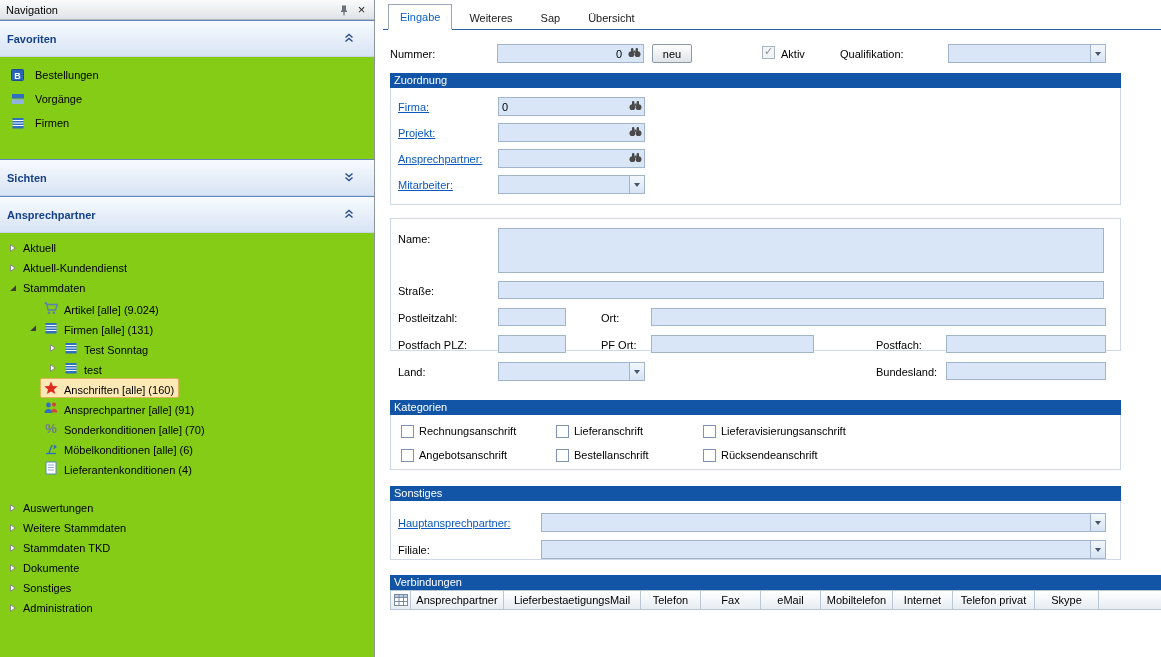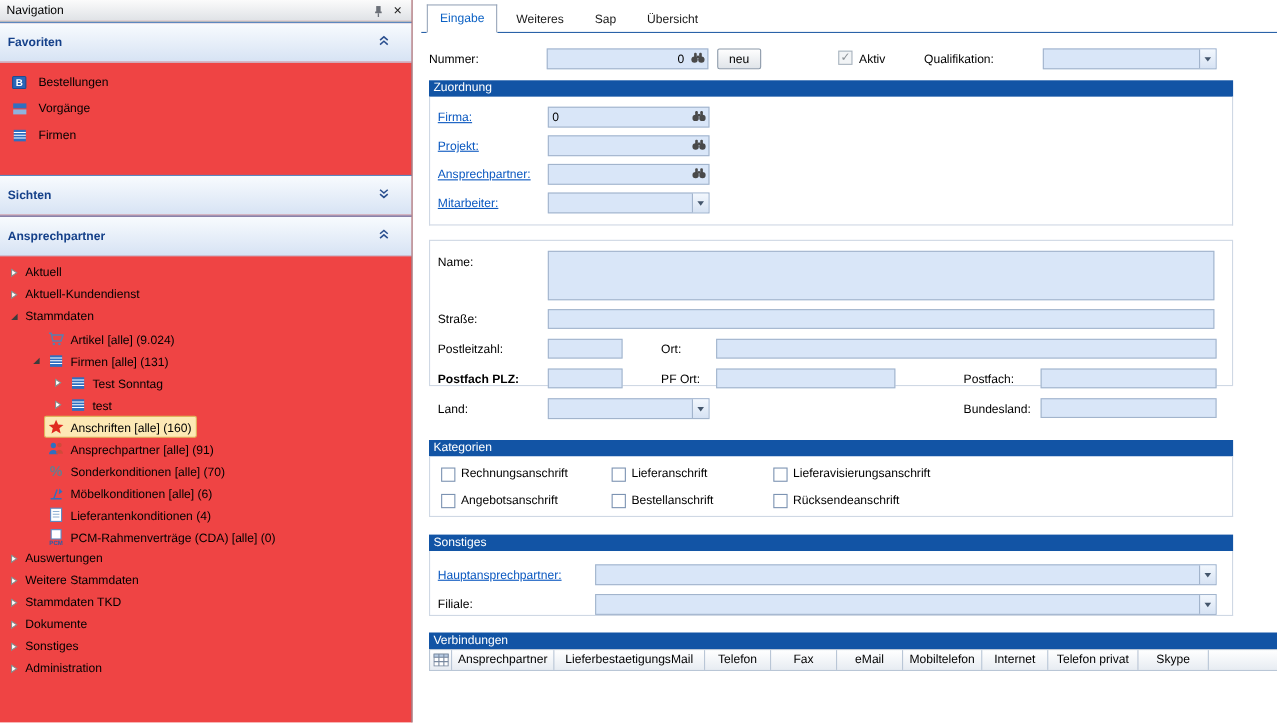--- a/index.html
+++ b/index.html
@@ -5,21 +5,21 @@
   * { box-sizing: border-box; }
   html,body { margin:0; padding:0; }
   body {
     font-family:"Liberation Sans", sans-serif;
     font-size:11px; color:#000; background:#fff;
   }
   .app { position:relative; width:1161px; height:657px; background:#fff; overflow:hidden; }
 
   
   .nav-panel { position:absolute; left:0; top:0; width:375px; height:657px;
-               border-right:1px solid #8d949e; background:#ef4444; }
+               border-right:1px solid #8d949e; background:#84cc16; }
   .nav-titlebar { height:20px; background:linear-gradient(#fbfbfb,#dfe2e6);
                   border-bottom:1px solid #b5b8bc; display:flex; align-items:center;
                   padding:0 5px 0 6px; }
   .nav-titlebar .t { flex:1; }
   .titlebar-btn { width:15px; height:15px; display:flex; align-items:center; justify-content:center;
                   margin-left:3px; color:#333; }
   .close-glyph { font-size:13px; line-height:1; color:#222; }
 
   .section-header { height:37px; display:flex; align-items:center; padding:0 20px 0 7px;
                     background:linear-gradient(#f8fbfe,#d7e3f4);
@@ -344,29 +344,20 @@
                 <line x1="5" y1="7.5" x2="11" y2="7.5" stroke="#8fb0d4"></line>
                 <line x1="5" y1="10" x2="11" y2="10" stroke="#8fb0d4"></line>
               </svg>
             </span>
             <span>Lieferantenkonditionen (4)</span>
           </span>
         </div>
         <div class="tree-row">
           <span class="indent" style="width: 26px;"></span>
           <span class="expander"></span>
-          <span class="tree-label-wrap">
-            <span class="icon">
-              <svg width="16" height="16">
-                <rect x="3.5" y="1.5" width="9" height="8.5" fill="#fff" stroke="#5b87c2"></rect>
-                <text x="8" y="15" font-size="5.5" font-family="Liberation Sans,sans-serif" font-weight="bold" fill="#2a5da8" text-anchor="middle">PCM</text>
-              </svg>
-            </span>
-            <span>PCM-Rahmenverträge (CDA) [alle] (0)</span>
-          </span>
         </div>
         <div class="tree-row">
           <span class="indent" style="width: 6px;"></span>
           <span class="expander">
             <svg width="8" height="8">
               <path d="M1.5 0.8 L6.2 4 L1.5 7.2z" fill="#fff" stroke="#8a8a8a"></path>
             </svg>
           </span>
           <span class="tree-label-wrap">
             <span>Auswertungen</span>
@@ -534,21 +525,21 @@
 
       <span class="lbl" style="left:7px;top:93px;">Postleitzahl:</span>
       <div class="field" style="left:107px;top:89px;width:68px;">
         <input value="" style="">
       </div>
       <span class="lbl" style="left:210px;top:93px;">Ort:</span>
       <div class="field" style="left:260px;top:89px;width:455px;">
         <input value="" style="">
       </div>
 
-      <span class="lbl" style="left:7px;top:120px;font-weight:bold;">Postfach PLZ:</span>
+      <span class="lbl" style="left:7px;top:120px;">Postfach PLZ:</span>
       <div class="field" style="left:107px;top:116px;width:68px;">
         <input value="" style="">
       </div>
       <span class="lbl" style="left:210px;top:120px;">PF Ort:</span>
       <div class="field" style="left:260px;top:116px;width:163px;">
         <input value="" style="">
       </div>
       <span class="lbl" style="left:485px;top:120px;">Postfach:</span>
       <div class="field" style="left:555px;top:116px;width:160px;">
         <input value="" style="">

